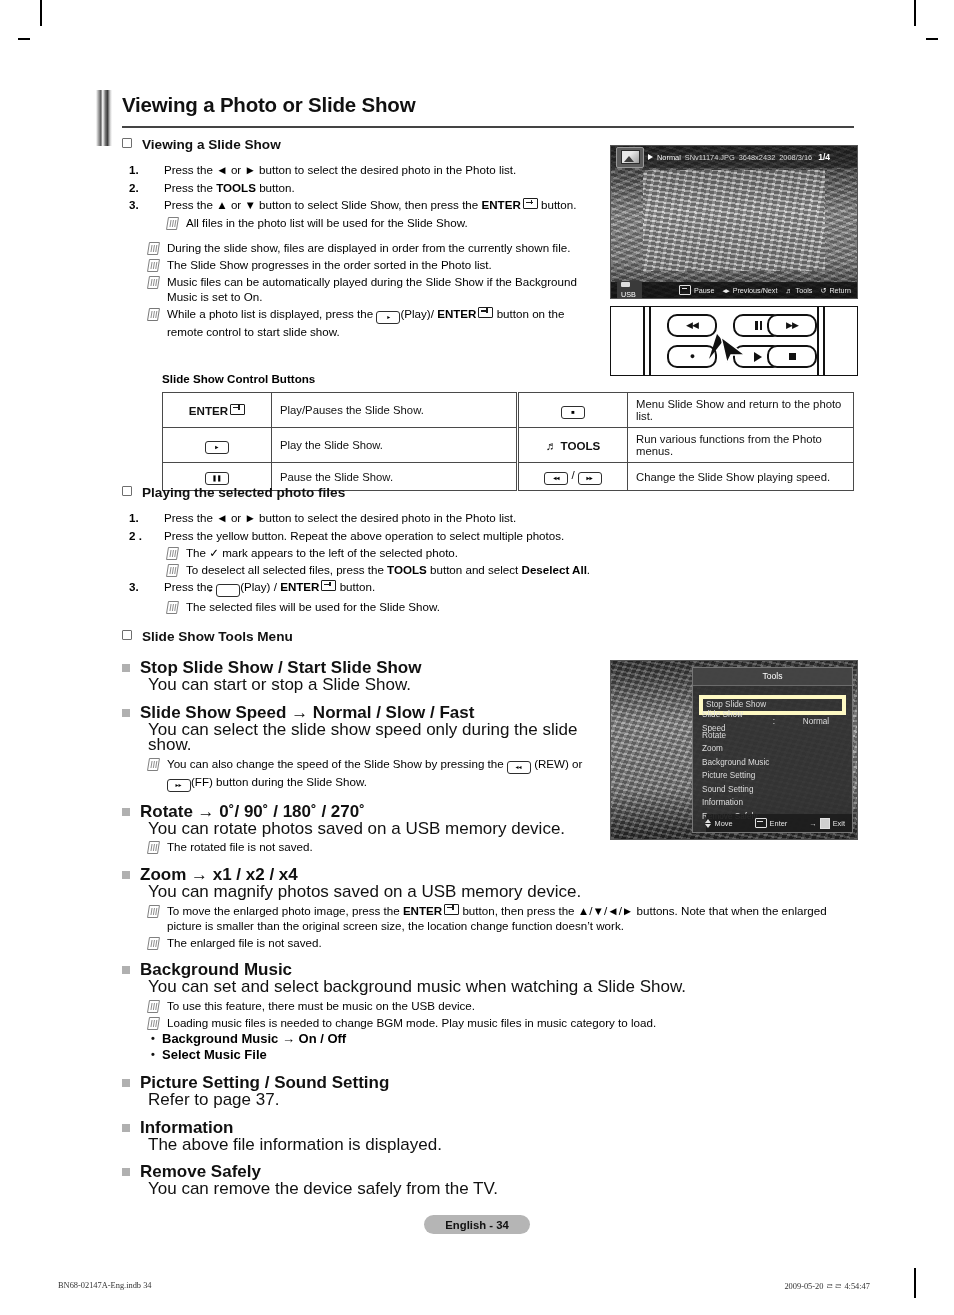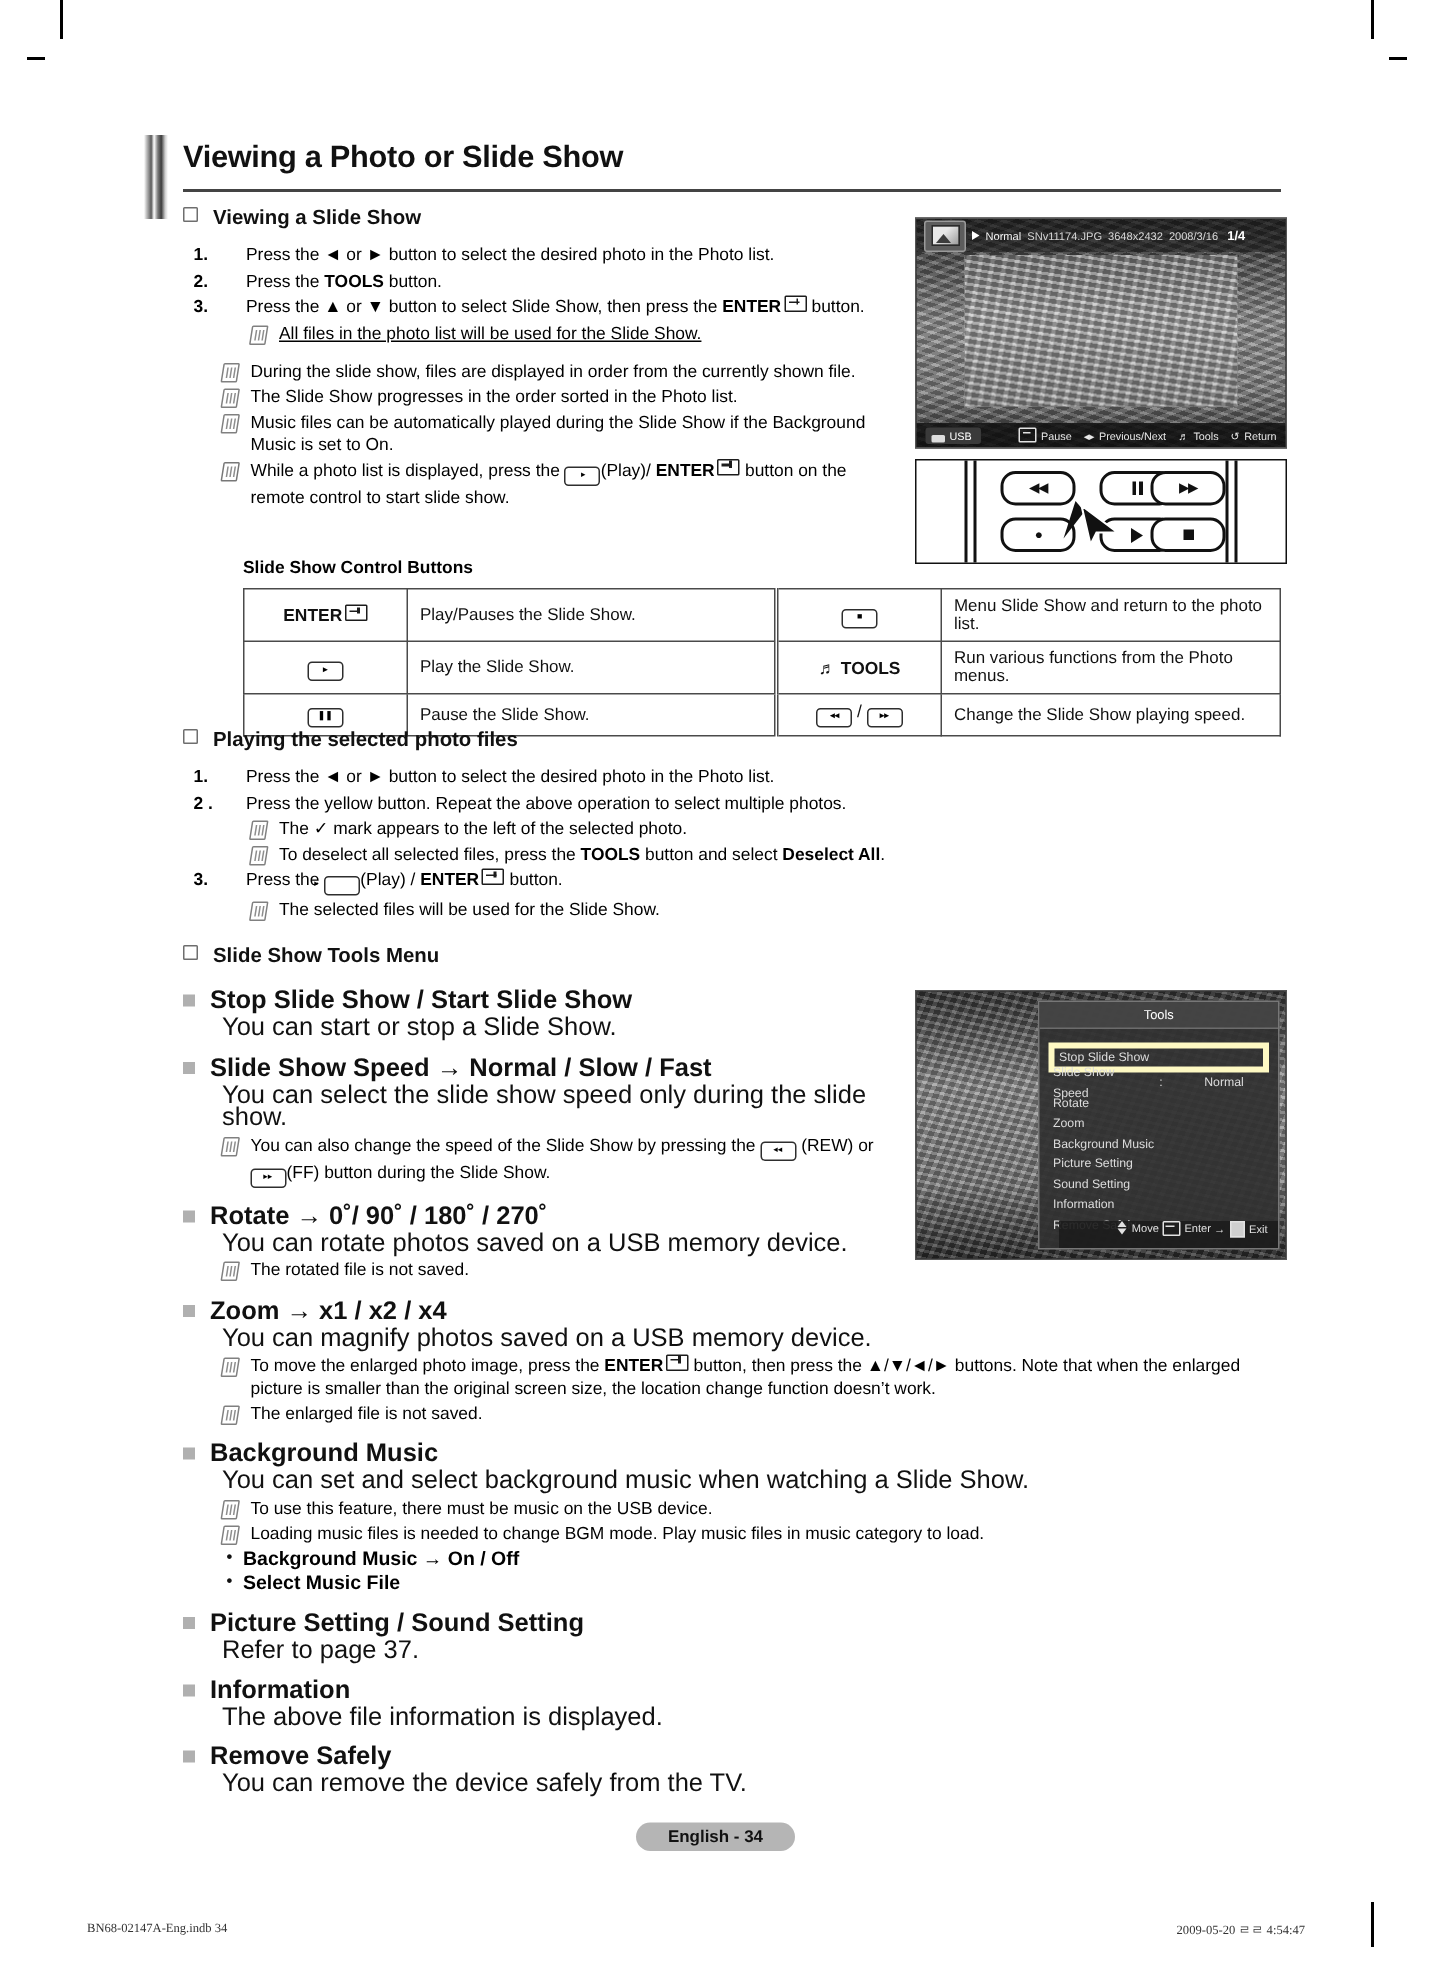--- a/index.html
+++ b/index.html
@@ -147,21 +147,21 @@
   .figA .mi{opacity:.95;}
   .figA .mi.dim{opacity:.8;}
   .figA .cnt{font-weight:bold;font-size:8.6px;margin-left:2px;}
   .figA .botbar{
     position:absolute;left:0;bottom:0;right:0;height:16px;
     background:rgba(15,15,15,.82);
     display:flex;align-items:center;font-size:7.2px;color:#e8e8e8;padding:0 6px;gap:8px;
   }
   .figA .usbchip{
     background:#3a3a3a;border-radius:2px;padding:1px 6px 1px 4px;
-    display:flex;align-items:flex-end;gap:3px;color:#fff;font-size:7.2px;
+    display:flex;align-items:flex-start;gap:3px;color:#fff;font-size:7.2px;flex-direction:column;
   }
   .figA .usbglyph{width:9px;height:5px;background:#ddd;border-radius:1px;}
   .figA .spacer{flex:1;}
   .figA .hint{display:flex;align-items:center;gap:3px;}
 
   
   .figB{position:absolute;left:610px;top:306px;width:246px;height:68px;
         border:1.5px solid #111;background:#fff;}
   .figB .rail{position:absolute;top:0;bottom:0;width:2px;background:#111;}
   .figB .rail.l{left:32px;} .figB .rail.l2{left:38px;}
@@ -202,21 +202,21 @@
     height:13.5px;line-height:13.5px;color:#dcdcdc;font-size:8.2px;
     display:flex;align-items:center;padding:0 3px;
   }
   .figC .mrow.sel{border:4px solid #fef9c3;height:12px;line-height:12px;}
   .figC .mrow .lbl{flex:1;}
   .figC .mrow .colon{width:30px;text-align:center;}
   .figC .mrow .val{width:54px;text-align:center;}
   .figC .mfoot{
     position:absolute;left:13px;right:0;bottom:0;height:18px;
     background:rgba(28,28,28,.92);
-    display:flex;align-items:flex-start;justify-content:flex-end;gap:2px;
+    display:flex;align-items:center;justify-content:flex-end;gap:22px;
     padding-right:7px;font-size:7.4px;color:#e2e2e2;
   }
   .figC .mfoot .it{display:flex;align-items:center;gap:3px;}
   .ud{display:inline-block;width:7px;height:9px;position:relative;}
   .ud:before{content:"";position:absolute;left:0;top:0;border-left:3.5px solid transparent;border-right:3.5px solid transparent;border-bottom:4px solid #e2e2e2;}
   .ud:after{content:"";position:absolute;left:0;bottom:0;border-left:3.5px solid transparent;border-right:3.5px solid transparent;border-top:4px solid #e2e2e2;}
   .entw{display:inline-block;width:10px;height:7.5px;border:1.1px solid #e2e2e2;position:relative;border-radius:1px;}
   .entw:after{content:"";position:absolute;left:1.5px;top:2px;width:5.5px;height:1px;background:#e2e2e2;}
   .exitw{display:inline-block;width:8px;height:9px;border:1px solid #e2e2e2;background:#cfcfcf;}
 
@@ -257,21 +257,21 @@
     <div style="margin-top:9px;padding-left:26px;">
       <p class="li">
         <span class="num">1.</span><span>Press the ◄ or ► button to select the desired photo in the Photo list.</span>
       </p>
       <p class="li">
         <span class="num">2.</span><span>Press the </span><span class="b">TOOLS</span><span> button.</span>
       </p>
       <p class="li">
         <span class="num">3.</span><span>Press the ▲ or ▼ button to select Slide Show, then press the </span><span class="b">ENTER</span><span class="ent"></span><span> button.</span>
       </p>
-      <div class="note" style="margin-left:19px;margin-top:1px;text-decoration:underline;">
+      <div class="note" style="margin-left:19px;margin-top:1px;">
         <span class="g"></span><span>All files in the photo list will be used for the Slide Show.</span>
       </div>
     </div>
 
     <div style="margin-top:10px;padding-left:26px;">
       <div class="note">
         <span class="g"></span><span>During the slide show, files are displayed in order from the currently shown file.</span>
       </div>
       <div class="note">
         <span class="g"></span><span>The Slide Show progresses in the order sorted in the Photo list.</span>

